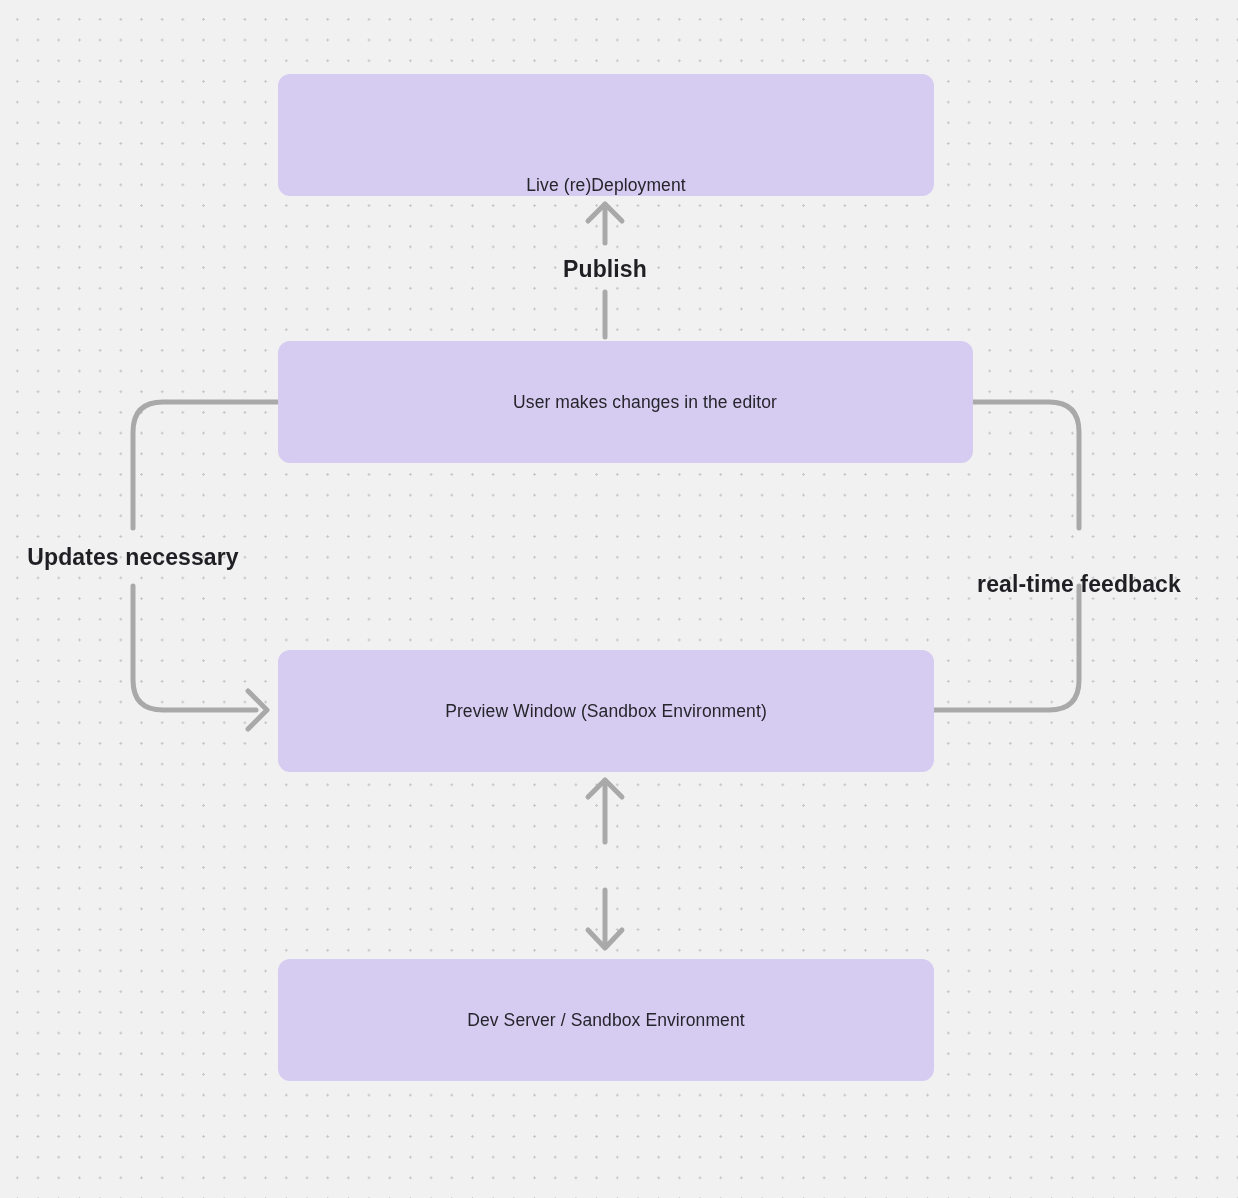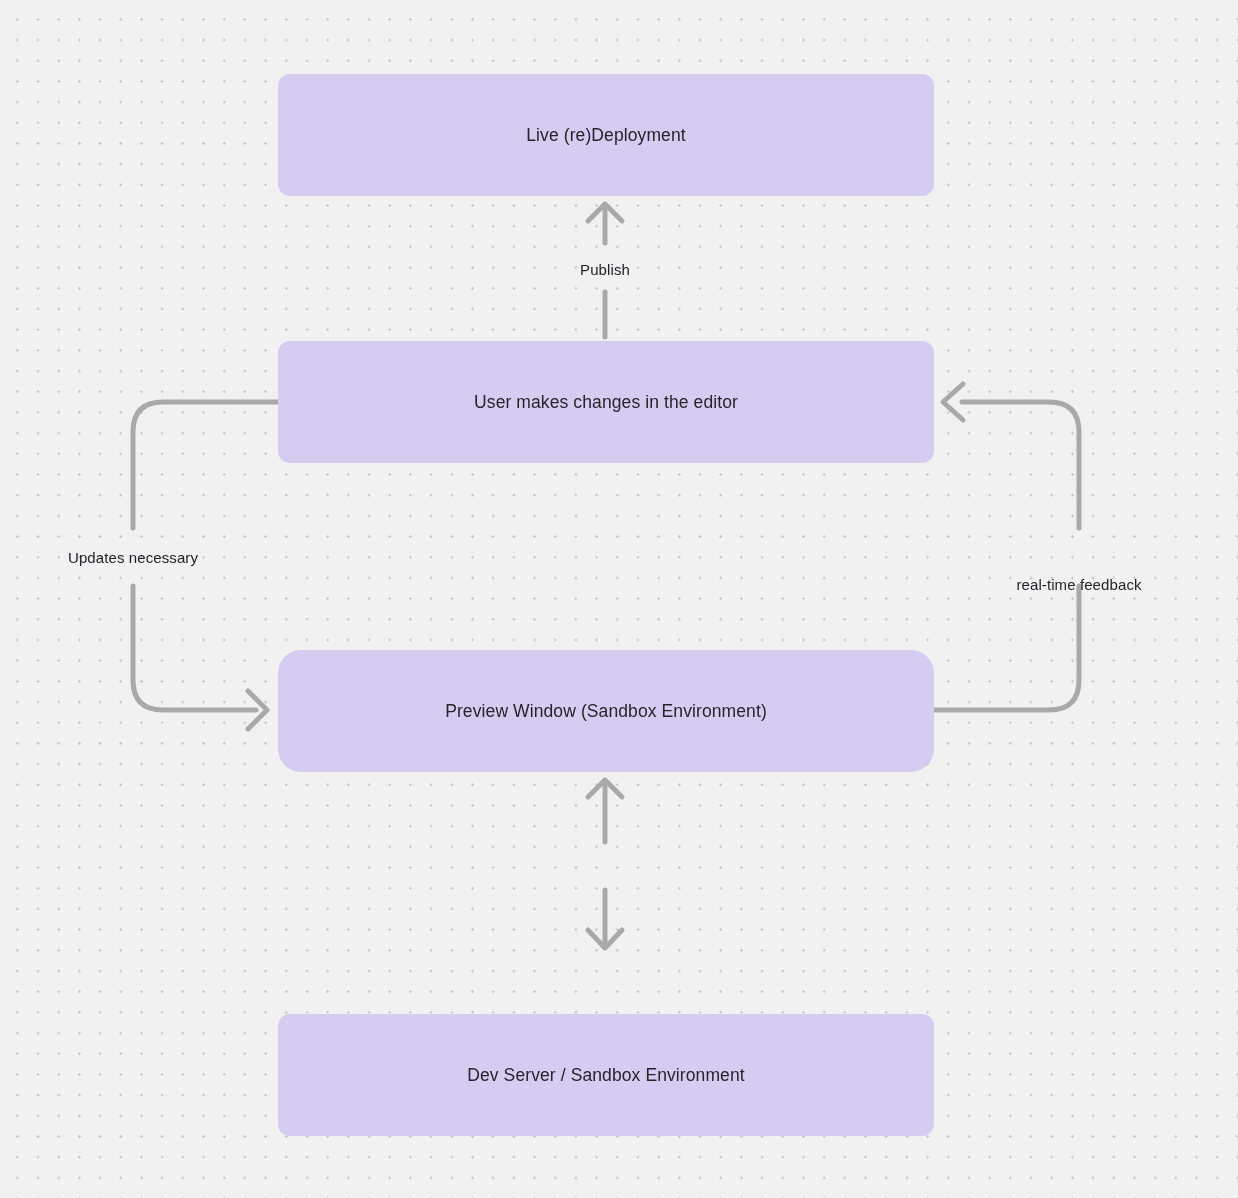--- a/index.html
+++ b/index.html
@@ -51,24 +51,25 @@
   .node span {
     font-size: 17.5px;
     line-height: 1.2;
     color: var(--node-text, #25252b);
     letter-spacing: 0.1px;
     white-space: nowrap;
   }
   .edge-label {
     position: absolute;
     transform: translate(-50%, -50%);
-    font-size: 15px;
+    font-size: 23px;
     color: var(--label-text, #1f1f24);
     letter-spacing: 0.1px;
     white-space: nowrap;
+    font-weight: bold;
   }
 </style>
 </head>
 <body>
 
 <div class="canvas">
 
   <svg class="connector-layer" viewBox="0 0 1238 1198" xmlns="http://www.w3.org/2000/svg">
 
     <path d="M605 243 L605 206"></path>
@@ -82,33 +83,33 @@
     <path d="M934 710 L1049 710 Q1079 710 1079 680 L1079 586"></path>
     <path d="M1079 528 L1079 432 Q1079 402 1049 402 L962 402"></path>
     <path d="M963 384 L943 402 L963 420"></path>
 
     <path d="M605 842 L605 782"></path>
     <path d="M588 797 L605 780 L622 797"></path>
     <path d="M605 890 L605 946"></path>
     <path d="M588 930 L605 948 L622 930"></path>
   </svg>
 
-  <div class="node" style="top: 74px;">
+  <div class="node" style="top: 74px; align-items: flex-end;">
     <span>Live (re)Deployment</span>
   </div>
 
-  <div class="node" style="top: 341px;">
+  <div class="node" style="top: 341px; padding-left: 39px;">
     <span>User makes changes in the editor</span>
   </div>
 
-  <div class="node" style="top: 650px; border-radius: 23px;">
+  <div class="node" style="top: 650px;">
     <span>Preview Window (Sandbox Environment)</span>
   </div>
 
-  <div class="node" style="top: 1014px;">
+  <div class="node" style="top: 959px;">
     <span>Dev Server / Sandbox Environment</span>
   </div>
 
   <div class="edge-label" style="left: 605px; top: 269px;">Publish</div>
   <div class="edge-label" style="left: 133px; top: 557px;">Updates necessary</div>
   <div class="edge-label" style="left: 1079px; top: 584px;">real-time feedback</div>
 
 </div>
 
 </body></html>

